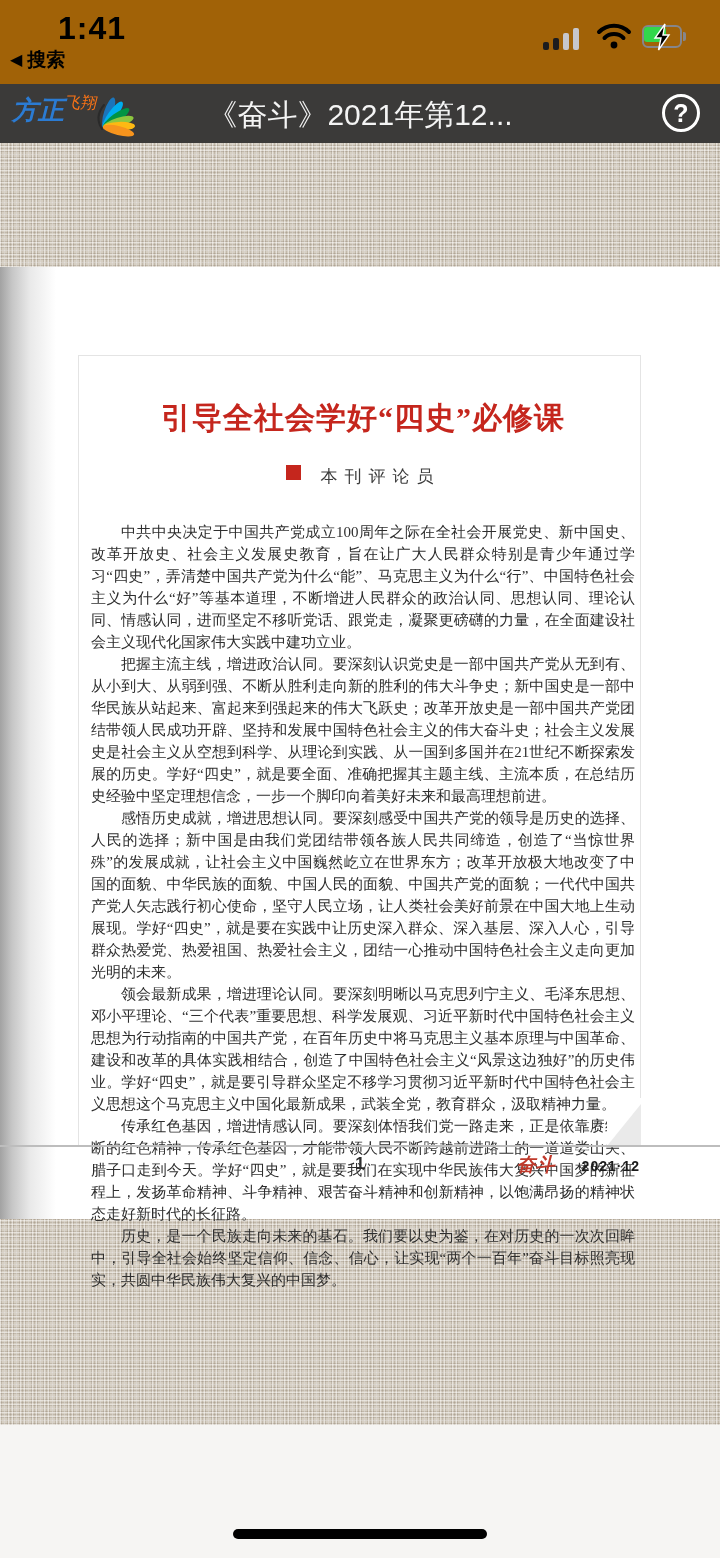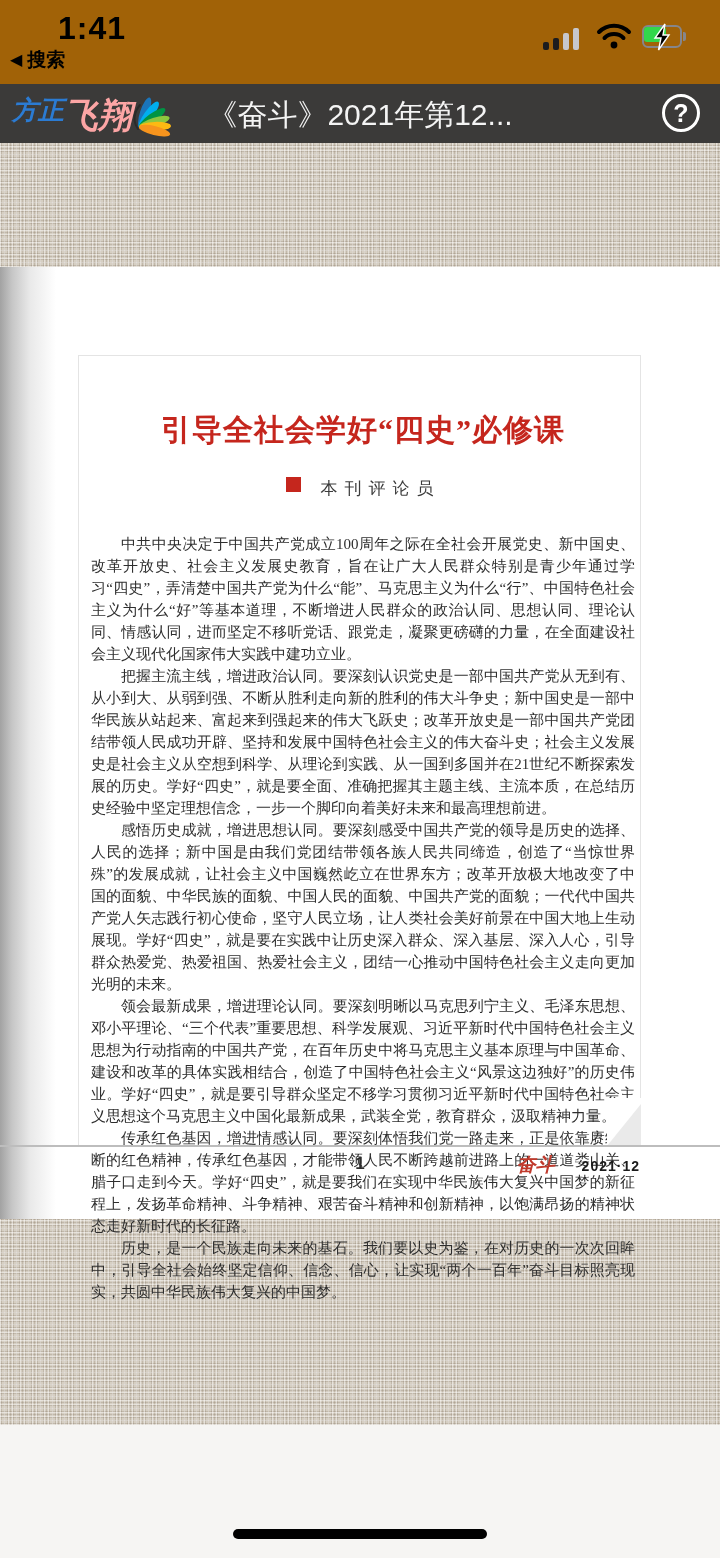--- a/index.html
+++ b/index.html
@@ -22,21 +22,21 @@
   .battery{position:absolute;left:642px;top:25px;width:44px;height:23px;}
   .batt-body{position:absolute;left:0;top:0;width:40px;height:23px;border:2px solid #86868b;border-radius:6px;box-sizing:border-box;}
   .batt-fill{position:absolute;left:2px;top:2px;width:22px;height:15px;border-radius:3px;}
   .batt-nub{position:absolute;left:41px;top:7px;width:3px;height:9px;background:#86868b;border-radius:0 2px 2px 0;}
   .batt-bolt{position:absolute;left:9px;top:-2px;}
 
   
   .navbar{position:absolute;left:0;top:84px;width:720px;height:59px;background:#3b3a39;}
   .logo{position:absolute;left:12px;top:9px;display:flex;align-items:flex-start;}
   .logo-blue{font-size:26px;font-weight:800;font-style:italic;color:#2b7bd3;font-family:"Liberation Sans",sans-serif;}
-  .logo-orange{font-size:34px;font-weight:700;font-style:italic;color:#fca5a5;}
+  .logo-orange{font-size:16px;font-weight:400;font-style:italic;color:#f97316;}
   .logo-bird{margin-left:-4px;margin-top:-6px;}
   .nav-title{position:absolute;left:50%;top:11px;transform:translateX(-50%);color:#f4f4f4;font-size:30px;white-space:nowrap;}
   .help-btn{position:absolute;right:20px;top:10px;width:38px;height:38px;border:3px solid #fff;border-radius:50%;
             color:#fff;font-size:25px;font-weight:700;display:flex;align-items:center;justify-content:center;box-sizing:border-box;}
 
   
   .linen{background-color:#d6cfc3;
     background-image:
       repeating-linear-gradient(0deg, rgba(255,255,255,.40) 0 1px, rgba(255,255,255,0) 1px 4px),
       repeating-linear-gradient(90deg, rgba(255,255,255,.40) 0 1px, rgba(255,255,255,0) 1px 4px),
@@ -44,21 +44,21 @@
       repeating-linear-gradient(90deg, rgba(118,102,82,.22) 1px 2px, rgba(0,0,0,0) 2px 4px);}
   .tex-top{position:absolute;left:0;top:143px;width:720px;height:124px;}
   .tex-bottom{position:absolute;left:0;top:1219px;width:720px;height:206px;}
 
   
   .paper{position:absolute;left:0;top:267px;width:720px;height:952px;background:#fff;}
   .spine-shadow{position:absolute;left:0;top:0;width:64px;height:100%;
       background:linear-gradient(90deg,#a2a2a2 0,#c6c6c6 12px,#e9e9e9 30px,#ffffff 56px);}
 
   .frame{position:absolute;left:78px;top:355px;width:563px;height:791px;box-sizing:border-box;
-         border:1px solid #e4e4e4;border-bottom:none;background:#fff;padding:54px 5px 0 12px;}
+         border:1px solid #e4e4e4;border-bottom:none;background:#fff;padding:42px 5px 0 12px;}
   .doc-title{text-align:center;font-size:30px;font-weight:700;color:#c5261d;letter-spacing:1px;
              font-family:"Liberation Serif",serif;}
   .doc-byline{margin-top:26px;display:flex;justify-content:center;align-items:flex-start;gap:20px;}
   .byline-square{width:15px;height:15px;background:#c5261d;}
   .byline-text{font-size:17px;color:#3c3c3c;letter-spacing:7px;font-family:"Liberation Serif",serif;}
   .doc-body{margin-top:33px;font-size:15px;line-height:22px;color:#2e2e2e;text-align:justify;
             font-family:"Liberation Serif",serif;}
   .doc-body p{margin:0;text-indent:2em;}
   .dogear{position:absolute;right:-1px;bottom:0;width:34px;height:48px;background:#fff;}
   .dogear:after{content:"";position:absolute;left:0;top:6px;width:0;height:0;

